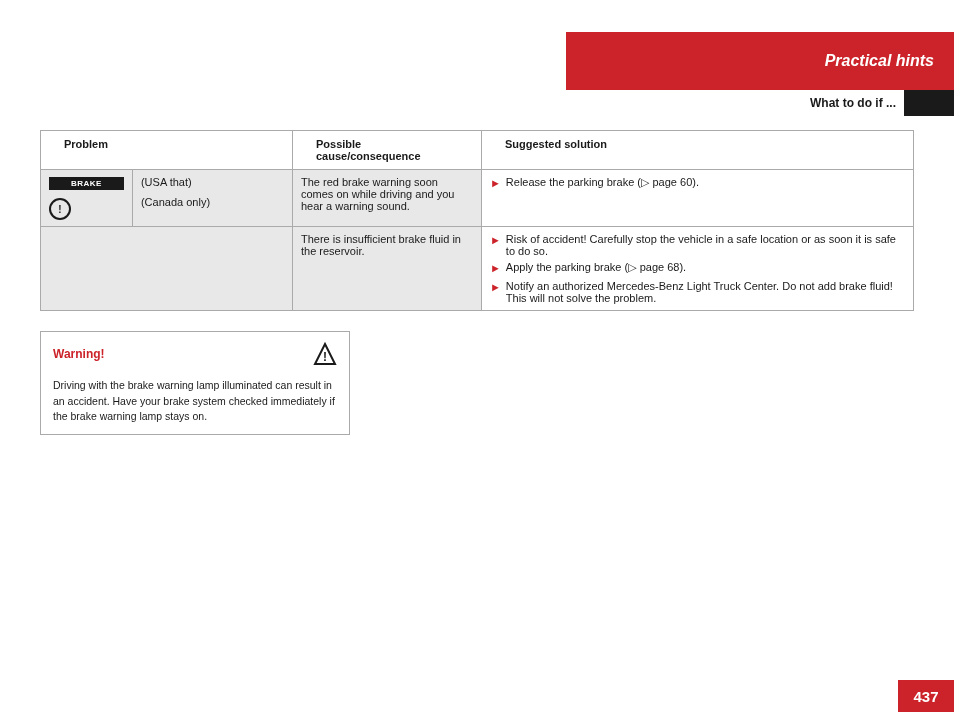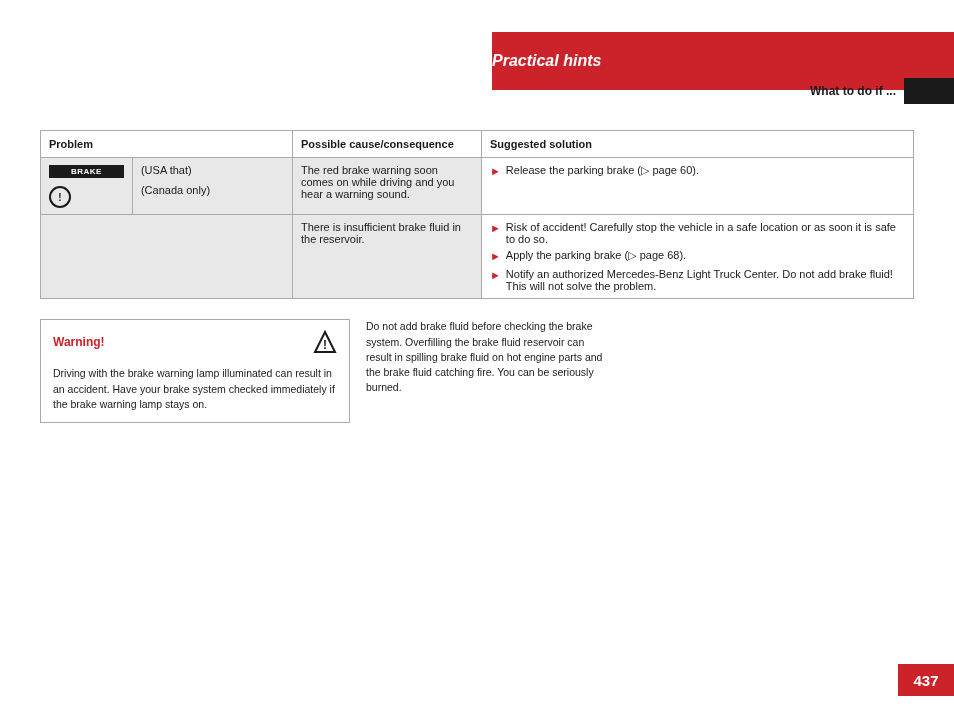--- a/index.html
+++ b/index.html
@@ -12,38 +12,39 @@
       color: #1a1a1a;
       overflow: hidden;
       position: relative;
     }
 
     
     .header-red-bar {
       position: absolute;
       top: 32px;
       right: 0;
-      width: 462px;
+      width: 388px;
       height: 58px;
       background: #cc2229;
       display: flex;
       align-items: center;
-      padding-right: 12px;
+      justify-content: flex-end;
+      padding-right: 20px;
     }
     .header-title {
       color: #ffffff;
       font-size: 16px;
       font-weight: bold;
       font-style: italic;
     }
 
     
     .what-to-do-bar {
       position: absolute;
-      top: 78px;
+      top: 90px;
       right: 0;
       width: 310px;
       height: 26px;
       display: flex;
       align-items: center;
       justify-content: flex-end;
     }
     .what-to-do-text {
       font-size: 12px;
       font-weight: bold;
@@ -67,21 +68,21 @@
     
     .info-table {
       width: 100%;
       border-collapse: collapse;
       border: 1px solid #aaa;
       margin-bottom: 20px;
     }
     .info-table th {
       background: #ffffff;
       border: 1px solid #aaa;
-      padding: 7px 8px;
+      padding: 7px 23px;
       font-size: 11px;
       font-weight: bold;
       text-align: left;
       vertical-align: top;
     }
     .info-table td {
       border: 1px solid #aaa;
       padding: 6px 8px;
       font-size: 11px;
       vertical-align: top;
@@ -181,21 +182,21 @@
       font-weight: bold;
       border-radius: 1px;
       margin-right: 4px;
       vertical-align: middle;
       font-style: normal;
     }
 
     
     .page-number {
       position: absolute;
-      bottom: 20px;
+      bottom: 4px;
       right: 0;
       width: 56px;
       height: 32px;
       background: #cc2229;
       color: #ffffff;
       font-size: 15px;
       font-weight: bold;
       display: flex;
       align-items: center;
       justify-content: center;
@@ -299,23 +300,20 @@
       <div class="warning-header">
         <span class="warning-title">Warning!</span>
         <svg class="warning-triangle" viewBox="0 0 24 24">
           <polygon points="12,2 22,22 2,22" fill="none" stroke="#1a1a1a" stroke-width="2"></polygon>
           <text x="12" y="19" text-anchor="middle" font-size="12" font-weight="bold" fill="#1a1a1a">!</text>
         </svg>
       </div>
       <p class="warning-text">Driving with the brake warning lamp illuminated can result in an accident. Have your brake system checked immediately if the brake warning lamp stays on.</p>
     </div>
 
-    <div class="middle-warning-box">
-      <p>Do not add brake fluid before checking the brake system. Overfilling the brake fluid reservoir can result in spilling brake fluid on hot engine parts and the brake fluid catching fire. You can be seriously burned.</p>
-    </div>
 
   </div>
 
 </div>
 
 <div class="page-number">
   <span>437</span>
 </div>
 
 </body></html>

